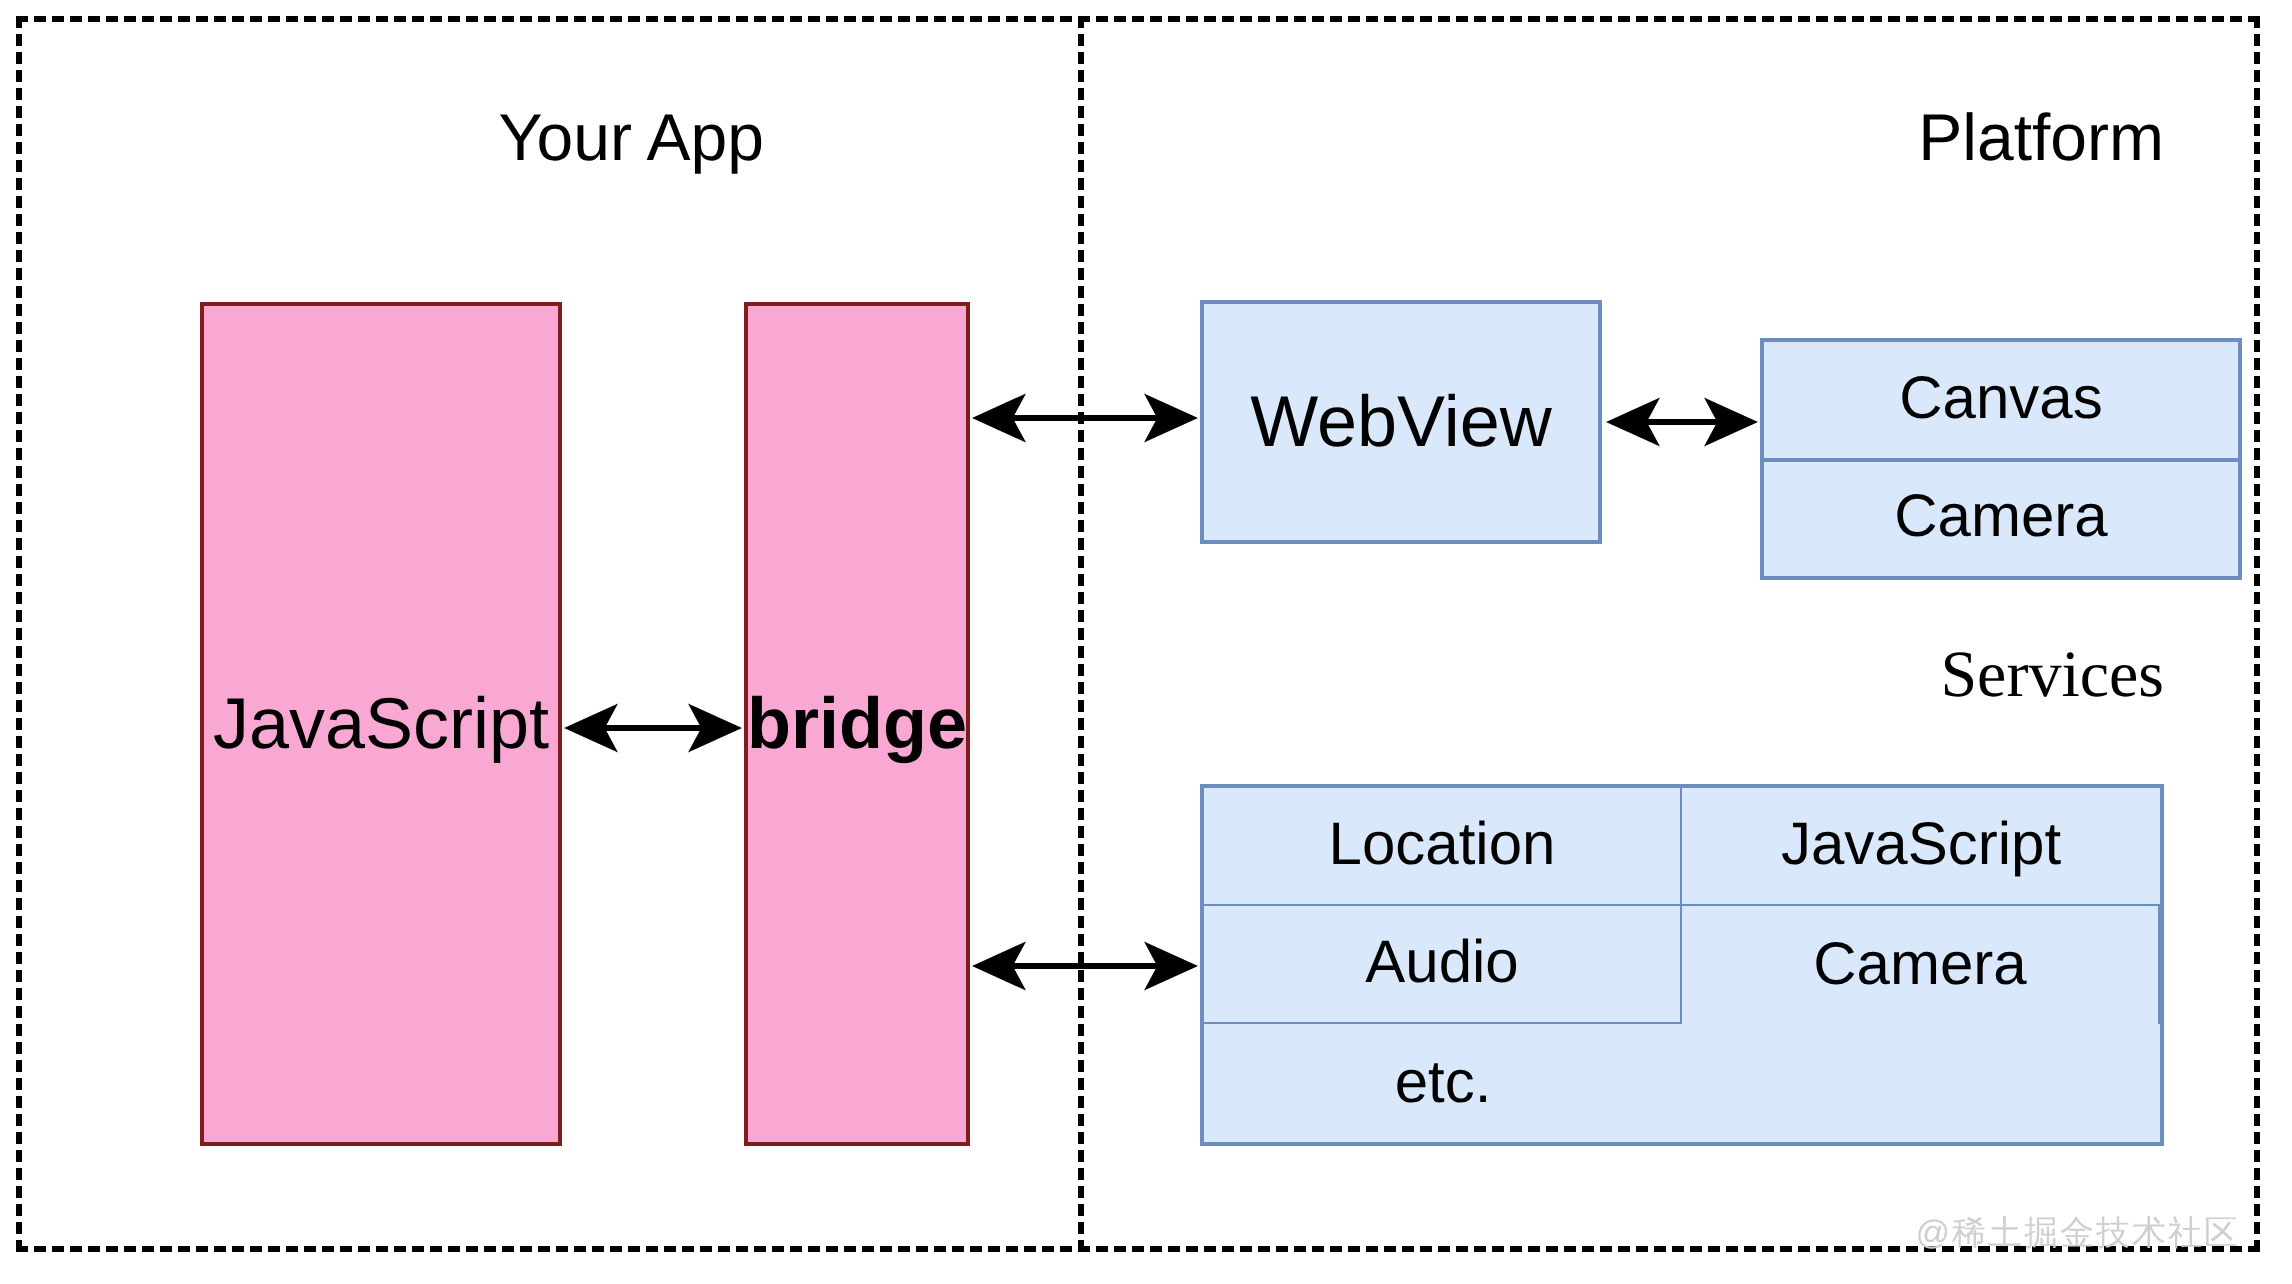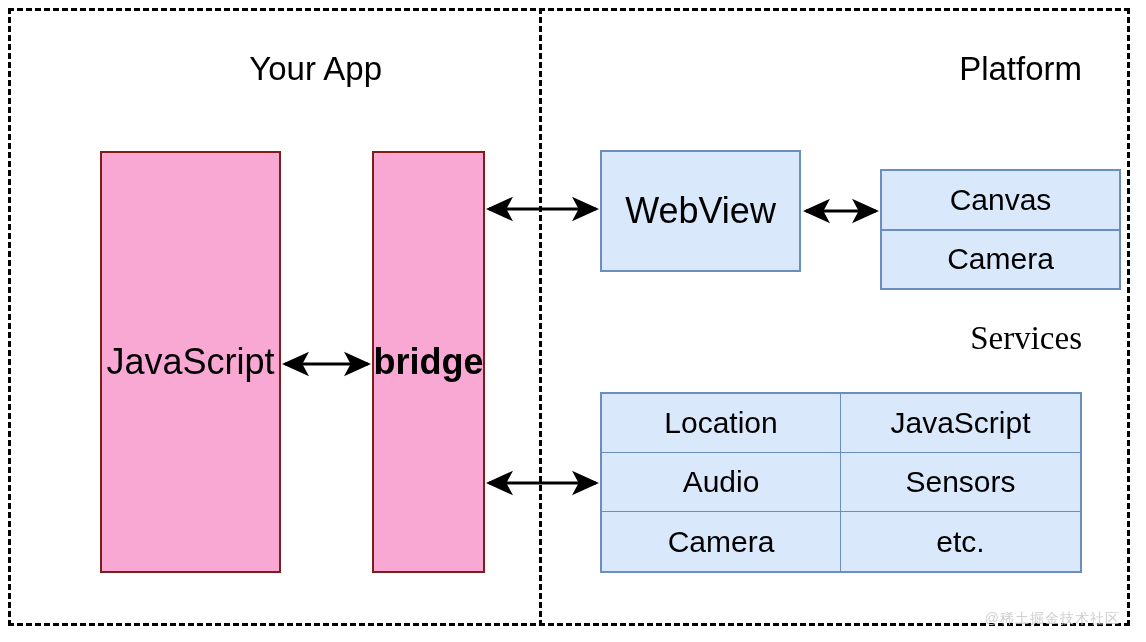--- a/index.html
+++ b/index.html
@@ -163,21 +163,21 @@
     width: 1146px;
     height: 642px;
     pointer-events: none;
   }
 
   
   #watermark {
     position: absolute;
     right: 26px;
     bottom: 14px;
-    font-size: 14px;
+    font-size: 17px;
     color: #cfcfcf;
     white-space: nowrap;
     letter-spacing: 1px;
     margin-top: 24px;
   }
 </style>
 </head>
 <body>
 
 <div id="root">
@@ -212,23 +212,20 @@
 
   <div id="services-table">
     <div class="svc-cell">
       <span>Location</span>
     </div>
     <div class="svc-cell col-last">
       <span>JavaScript</span>
     </div>
     <div class="svc-cell">
       <span>Audio</span>
-    </div>
-    <div class="svc-cell col-last">
-      <span>Sensors</span>
     </div>
     <div class="svc-cell row-last">
       <span>Camera</span>
     </div>
     <div class="svc-cell col-last row-last">
       <span>etc.</span>
     </div>
   </div>
 
   <svg id="arrow-layer" viewBox="0 0 1146 642">

